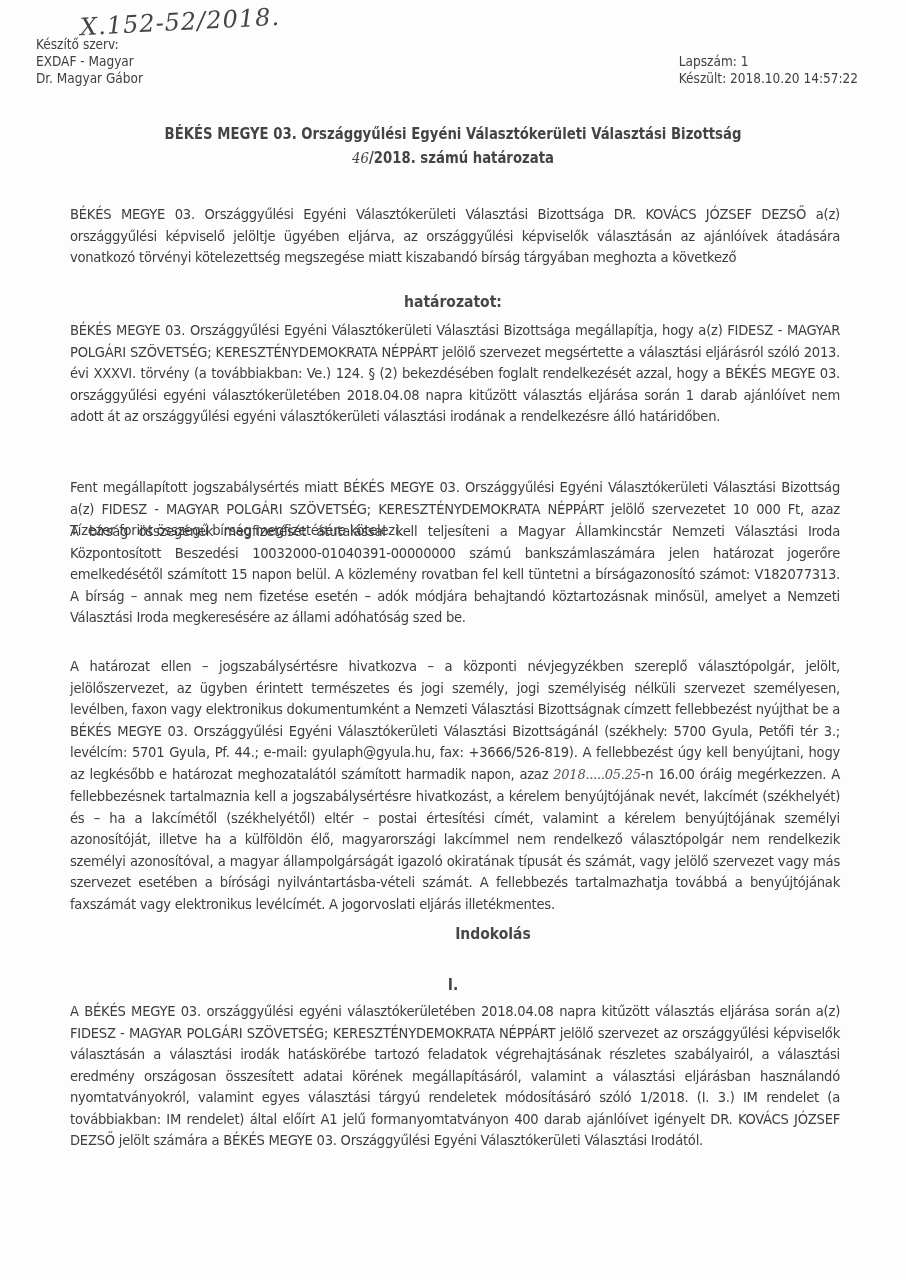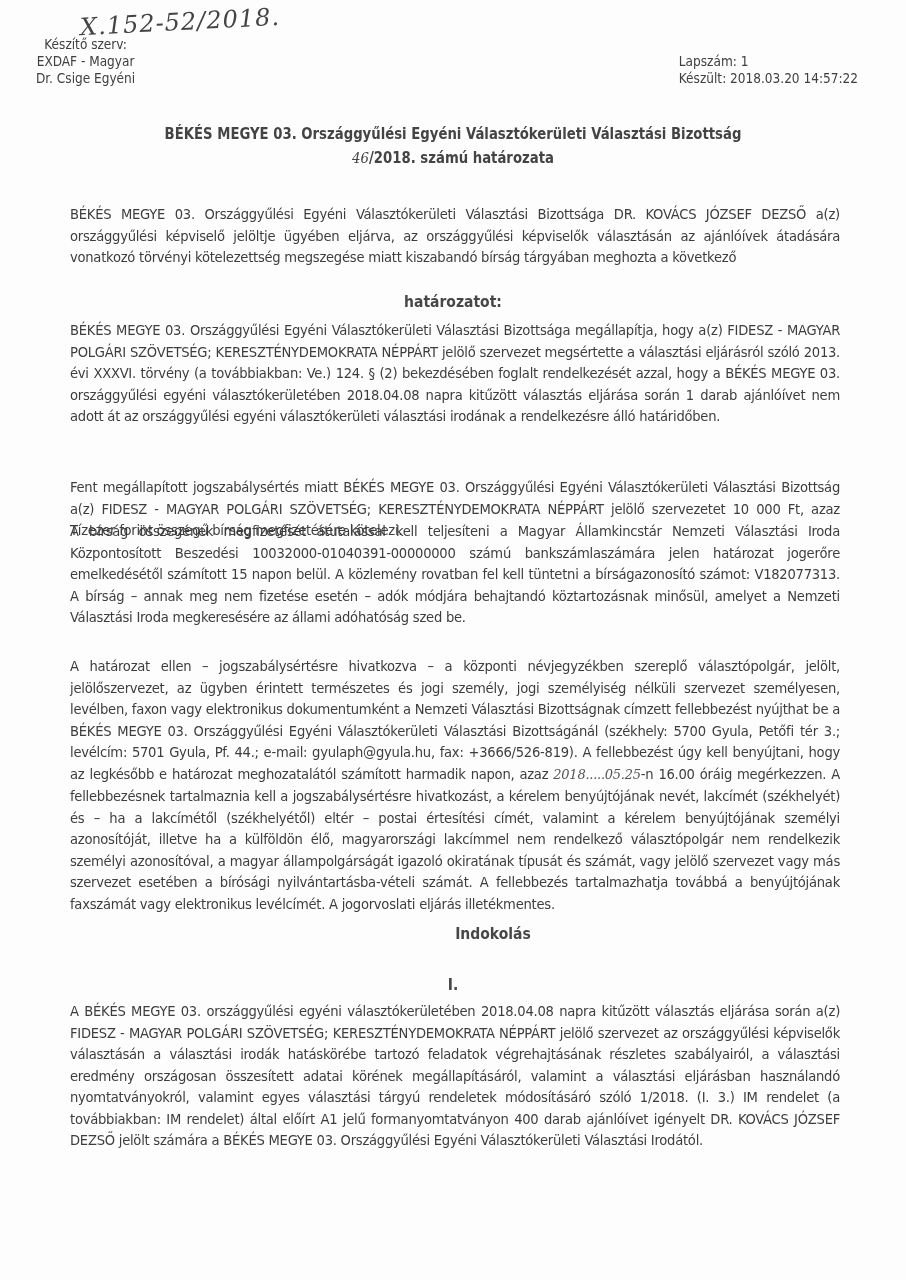--- a/index.html
+++ b/index.html
@@ -7,21 +7,21 @@
     width: 906px; height: 1280px; background: #fdfdfd; position: relative; overflow: hidden;
     font-family: "DejaVu Sans Condensed", "DejaVu Sans", sans-serif;
     color: #3a3a3a;
   }
   .hand {
     position: absolute; font-family: "DejaVu Serif", serif; font-style: italic;
     color: #444; font-weight: normal; letter-spacing: 1px;
   }
   #handwritten-ref { left: 80px; top: 8px; font-size: 24px; transform: rotate(-3deg); }
   .meta { position: absolute; font-size: 13.5px; line-height: 17px; color: #404040; }
-  #left-meta { left: 36px; top: 36px; text-align: center; }
+  #left-meta { left: 36px; top: 36px; }
   #right-meta { right: 48px; top: 53px; }
   .title {
     position: absolute; left: 0; width: 906px; text-align: center;
     font-weight: bold; font-size: 15.5px; color: #444; transform: scaleX(0.95);
   }
   #title-1 { top: 125px; }
   #title-2 { top: 149px; }
   #title-2 .hand-num { font-family: "DejaVu Serif", serif; font-style: italic; font-weight: normal; font-size: 14px; }
   .body-text {
     position: absolute; left: 70px; width: 770px;
@@ -34,26 +34,26 @@
   .inline-hand { font-family: "DejaVu Serif", serif; font-style: italic; color: #555; font-size: 13px; }
 </style>
 </head>
 <body>
 
 <div id="handwritten-ref" class="hand">X.152-52/2018.</div>
 
 <div id="left-meta" class="meta">
   <div>Készítő szerv:</div>
   <div>EXDAF - Magyar</div>
-  <div>Dr. Csige Egyéni</div>
+  <div>Dr. Magyar Gábor</div>
 </div>
 
 <div id="right-meta" class="meta">
   <div>Lapszám: 1</div>
-  <div>Készült: 2018.03.20 14:57:22</div>
+  <div>Készült: 2018.10.20 14:57:22</div>
 </div>
 
 <div id="title-1" class="title">BÉKÉS MEGYE 03. Országgyűlési Egyéni Választókerületi Választási Bizottság</div>
 <div id="title-2" class="title">
   <span class="hand-num">46</span><span>/2018. számú határozata</span>
 </div>
 
 <div class="body-text" style="top:203px;">BÉKÉS MEGYE 03. Országgyűlési Egyéni Választókerületi Választási Bizottsága DR. KOVÁCS JÓZSEF DEZSŐ a(z)  országgyűlési képviselő jelöltje ügyében eljárva, az országgyűlési képviselők választásán az ajánlóívek átadására vonatkozó törvényi kötelezettség megszegése miatt kiszabandó bírság tárgyában meghozta a következő</div>
 
 <div class="heading-center" style="top:293px;">határozatot:</div>

